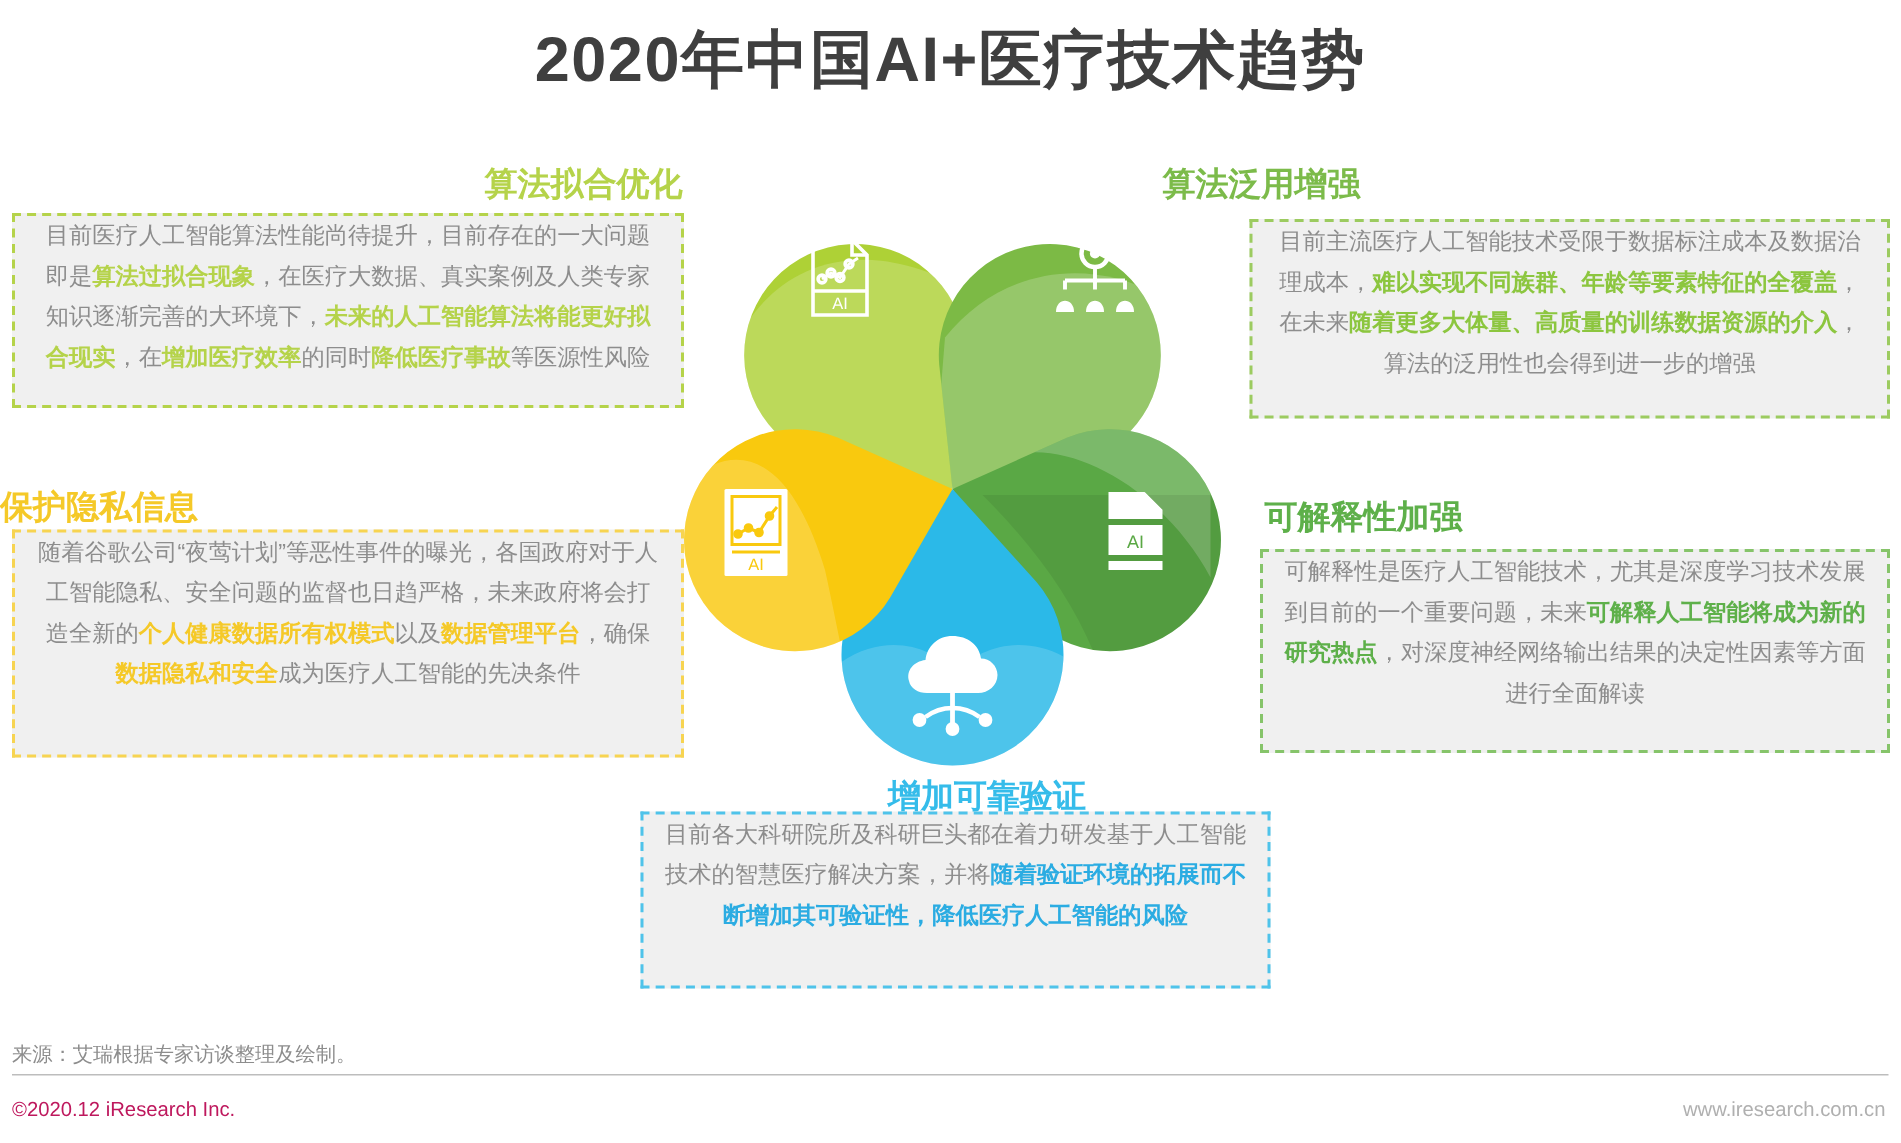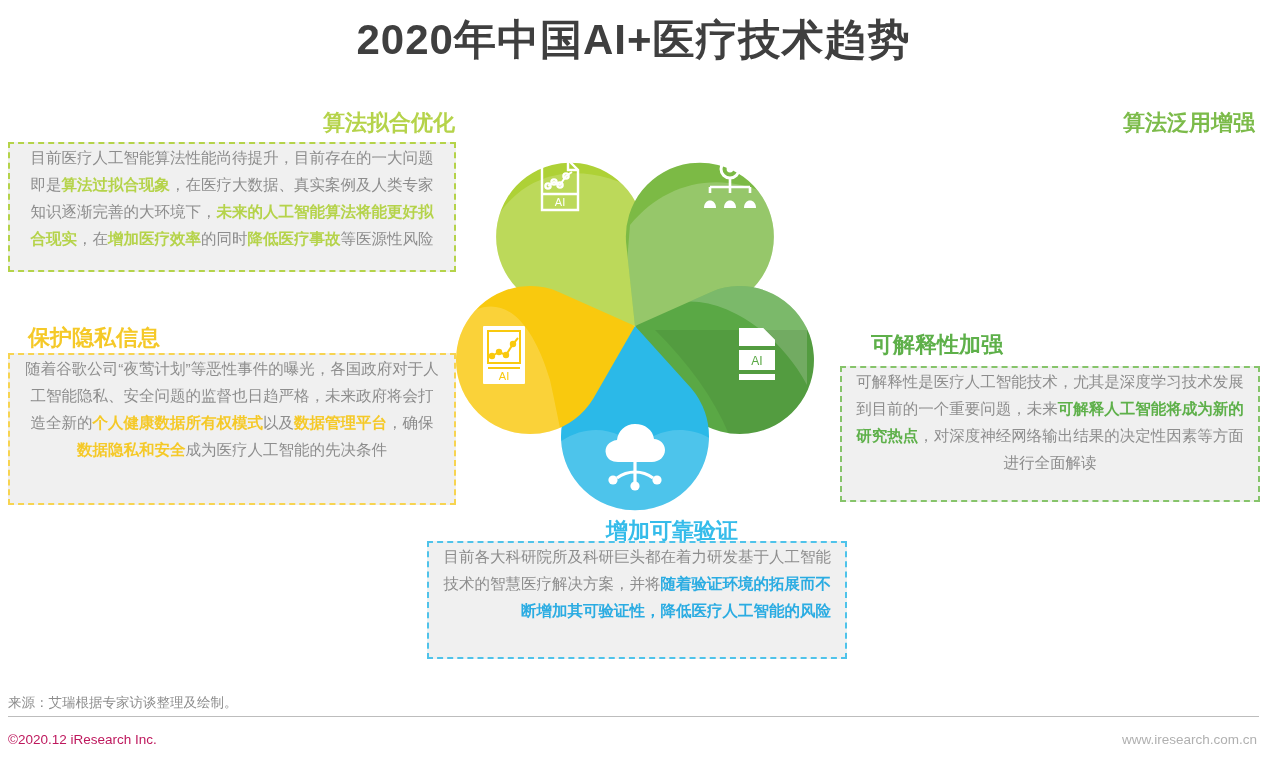--- a/index.html
+++ b/index.html
@@ -27,24 +27,23 @@
     line-height: 56px;
   }
 
   
   .heading {
     position: absolute;
     font-size: 22px;
     font-weight: bold;
     line-height: 30px;
     white-space: nowrap;
-    padding-left: 28px;
   }
   .h-tl { top: 108px; left: 0; width: 460px; text-align: right; padding-right: 5px; color: #b5d34a; }
-  .h-tr { top: 108px; left: 775px; width: 480px; text-align: right; color: #7cbb4a; }
+  .h-tr { top: 108px; left: 775px; width: 480px; text-align: left; color: #7cbb4a; }
   .h-ml { top: 323px; left: 0; width: 460px; padding-right: 5px; color: #f5c928; }
   .h-mr { top: 330px; left: 843px; width: 420px; text-align: left; color: #5eb04a; }
   .h-b  { top: 516px; left: 428px; width: 460px; text-align: center; color: #35bcea; font-family: Liberation Serif, serif; }
 
   
   .box {
     position: absolute;
     background: #f0f0f0;
     border: 2px dashed #b5d34a;
     padding: 0 14px;
@@ -60,21 +59,21 @@
 
   .box-tr { top: 146px; left: 833px; width: 427px; height: 133px; border-color: #9ccb60; }
   .box-tr b { color: #8cc63f; }
 
   .box-ml { top: 353px; left: 8px; width: 448px; height: 152px; border-color: #f7d451; background: #f0f0f0; }
   .box-ml b { color: #f5c928; margin-top: 24px; }
 
   .box-mr { top: 366px; left: 840px; width: 420px; height: 136px; border-color: #86c46a; }
   .box-mr b { color: #5eb04a; }
 
-  .box-b  { top: 541px; left: 427px; width: 420px; height: 118px; border-color: #4fc3ea; text-align: right; }
+  .box-b  { top: 541px; left: 427px; width: 420px; height: 118px; border-color: #4fc3ea; }
   .box-b b { color: #2bace2; }
 
   
   .flower {
     position: absolute;
     top: 130px; left: 455px;
     width: 360px; height: 390px;
   }
   .flower svg { display: block; }
 
@@ -113,20 +112,21 @@
 
   <div class="title">2020年中国AI+医疗技术趋势</div>
 
   <div class="heading h-tl">算法拟合优化</div>
   <div class="heading h-tr">算法泛用增强</div>
   <div class="heading h-ml">保护隐私信息</div>
   <div class="heading h-mr">可解释性加强</div>
   <div class="heading h-b">增加可靠验证</div>
 
   <div class="box box-tl"><span>目前医疗人工智能算法性能尚待提升，目前存在的一大问题即是</span><b>算法过拟合现象</b><span>，在医疗大数据、真实案例及人类专家知识逐渐完善的大环境下，</span><b>未来的人工智能算法将能更好拟合现实</b><span>，在</span><b>增加医疗效率</b><span>的同时</span><b>降低医疗事故</b><span>等医源性风险</span></div>
+  <div class="box box-tr"><span>目前主流医疗人工智能技术受限于数据标注成本及数据治理成本，</span><b>难以实现不同族群、年龄等要素特征的全覆盖</b><span>，在未来</span><b>随着更多大体量、高质量的训练数据资源的介入</b><span>，算法的泛用性也会得到进一步的增强</span></div>
   <div class="box box-ml"><span>随着谷歌公司“夜莺计划”等恶性事件的曝光，各国政府对于人工智能隐私、安全问题的监督也日趋严格，未来政府将会打造全新的</span><b>个人健康数据所有权模式</b><span>以及</span><b>数据管理平台</b><span>，确保</span><b>数据隐私和安全</b><span>成为医疗人工智能的先决条件</span></div>
   <div class="box box-mr"><span>可解释性是医疗人工智能技术，尤其是深度学习技术发展到目前的一个重要问题，未来</span><b>可解释人工智能将成为新的研究热点</b><span>，对深度神经网络输出结果的决定性因素等方面进行全面解读</span></div>
   <div class="box box-b"><span>目前各大科研院所及科研巨头都在着力研发基于人工智能技术的智慧医疗解决方案，并将</span><b>随着验证环境的拓展而不断增加其可验证性，降低医疗人工智能的风险</b></div>
 
   <div class="flower">
     <svg width="360" height="390" viewBox="0 0 360 390" xmlns="http://www.w3.org/2000/svg">
       <defs>
 
         <path id="petal" d="M 0 0
                             L -56 -62

